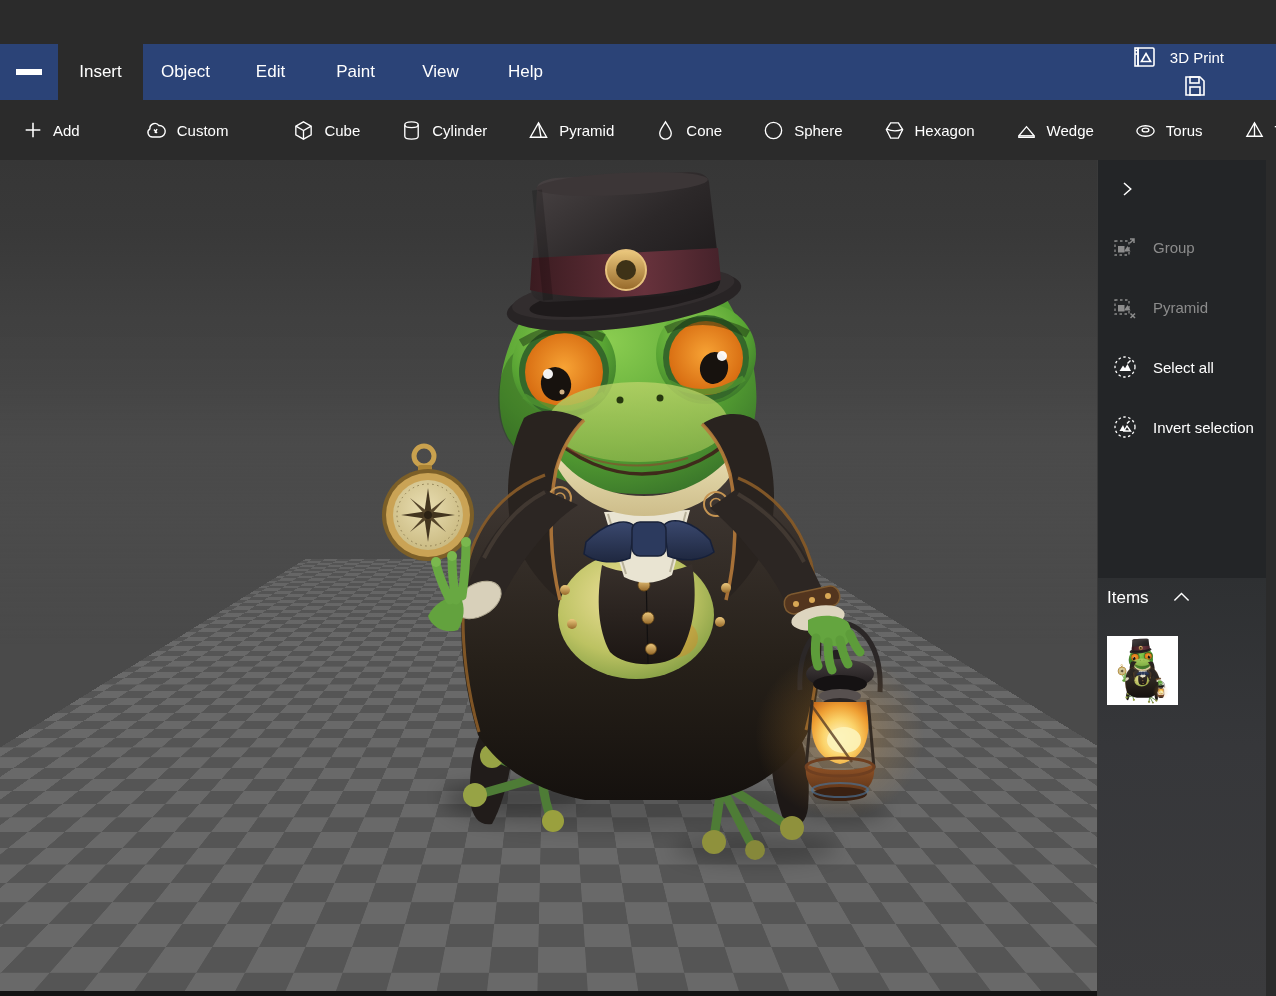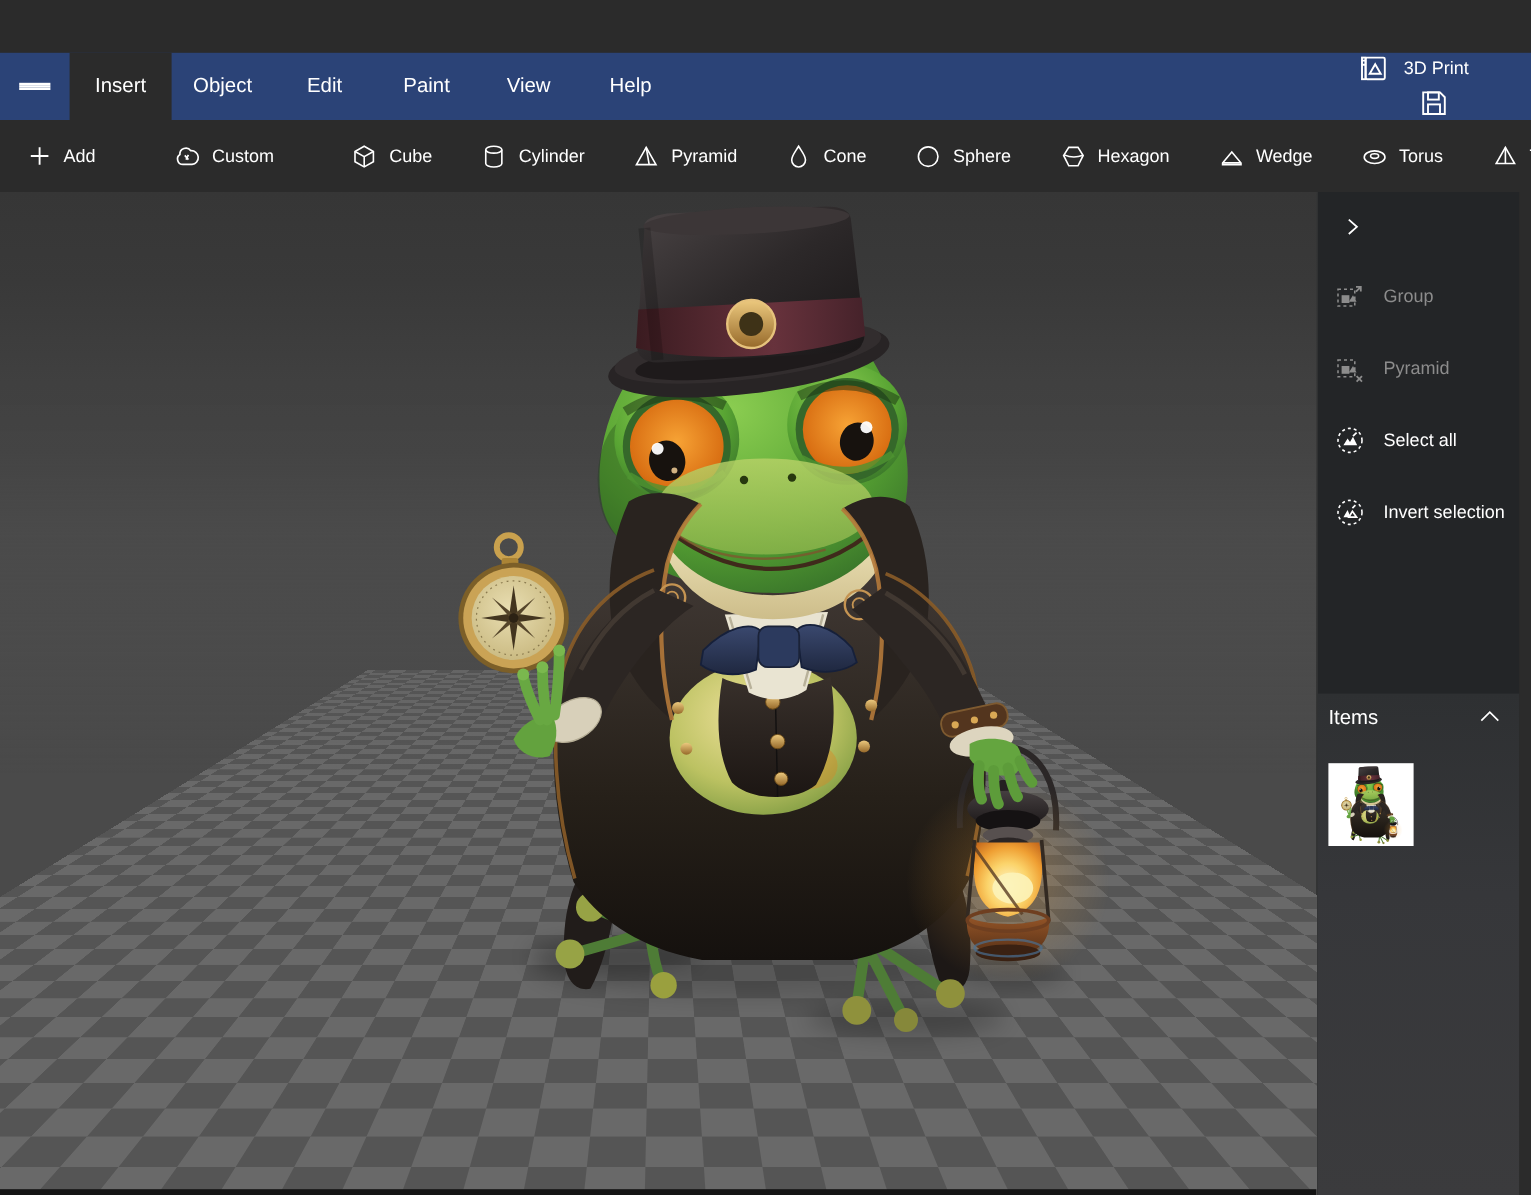--- a/index.html
+++ b/index.html
@@ -50,21 +50,21 @@
   .sidepanel { position:absolute; top:160px; left:1097px; width:169px; height:836px; background:#232527; border-left:1px solid #3a3a3a; }
   .collapse-btn { position:absolute; top:18px; left:18px; border:0; background:transparent; color:#fff; cursor:pointer; padding:2px; }
   .cmd-list { position:absolute; top:57px; left:0; right:0; }
   .cmd-row { height:60px; display:flex; align-items:center; padding-left:14px; gap:15px; color:#ffffff; font-size:15px; cursor:pointer; }
   .cmd-row.disabled { color:#8c8c8c; cursor:default; }
   .cmd-row.selected { background:#555b60; margin-right:8px; }
   .cmd-icon { width:26px; height:26px; flex:0 0 auto; }
   .cmd-icon svg { display:block; }
   .items-section { position:absolute; top:418px; left:0; right:0; bottom:0;
            background:linear-gradient(180deg,#2e3032 0%,#36373a 40%,#3b3b3d 100%); }
-  .items-header { display:flex; align-items:center; justify-content:space-between; padding:10px 14px 0 9px; color:#fff; font-size:17px;gap:22px; }
+  .items-header { display:flex; align-items:center; padding:10px 14px 0 9px; color:#fff; font-size:17px;gap:22px; }
   .items-collapse { border:0; background:transparent; color:#fff; cursor:pointer; padding:2px; }
   .thumb { margin:28px 0 0 9px; width:71px; height:69px; background:#ffffff; border:0; padding:1px; display:flex; align-items:center; justify-content:center; cursor:pointer; }
 </style>
 </head>
 <body>
 
 <div class="app">
 
 
   <nav class="menubar">

